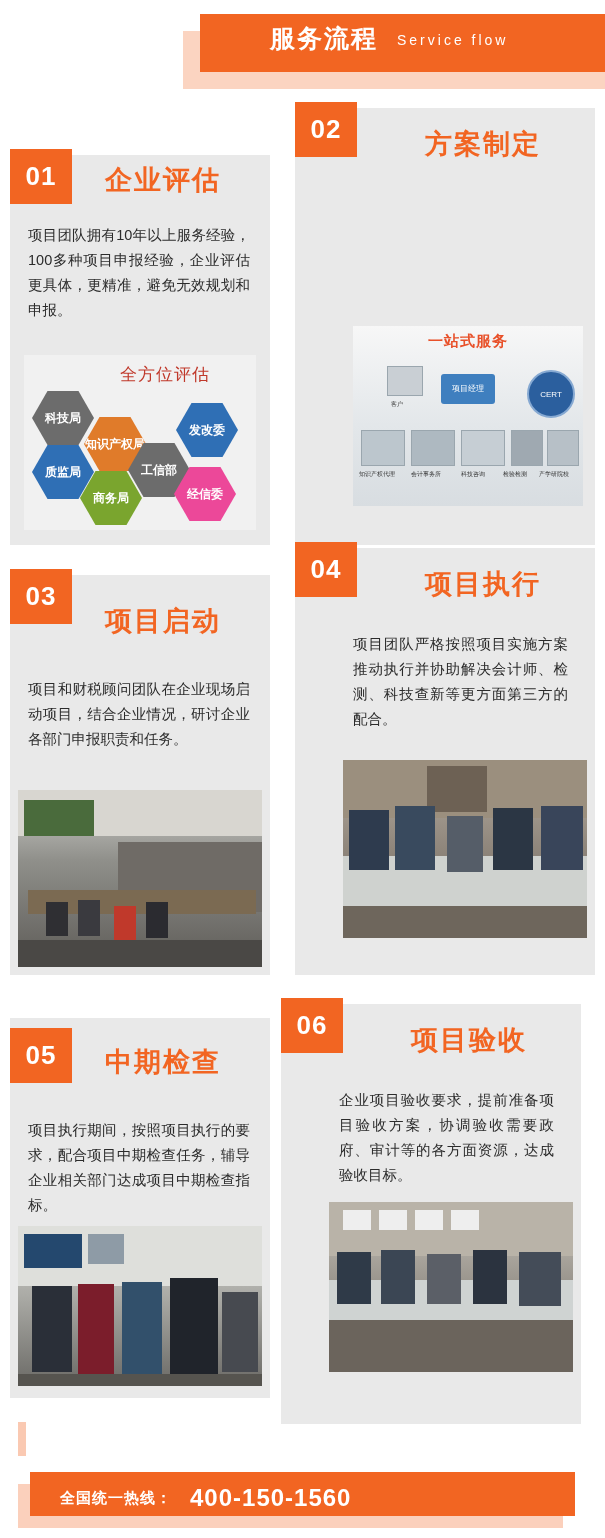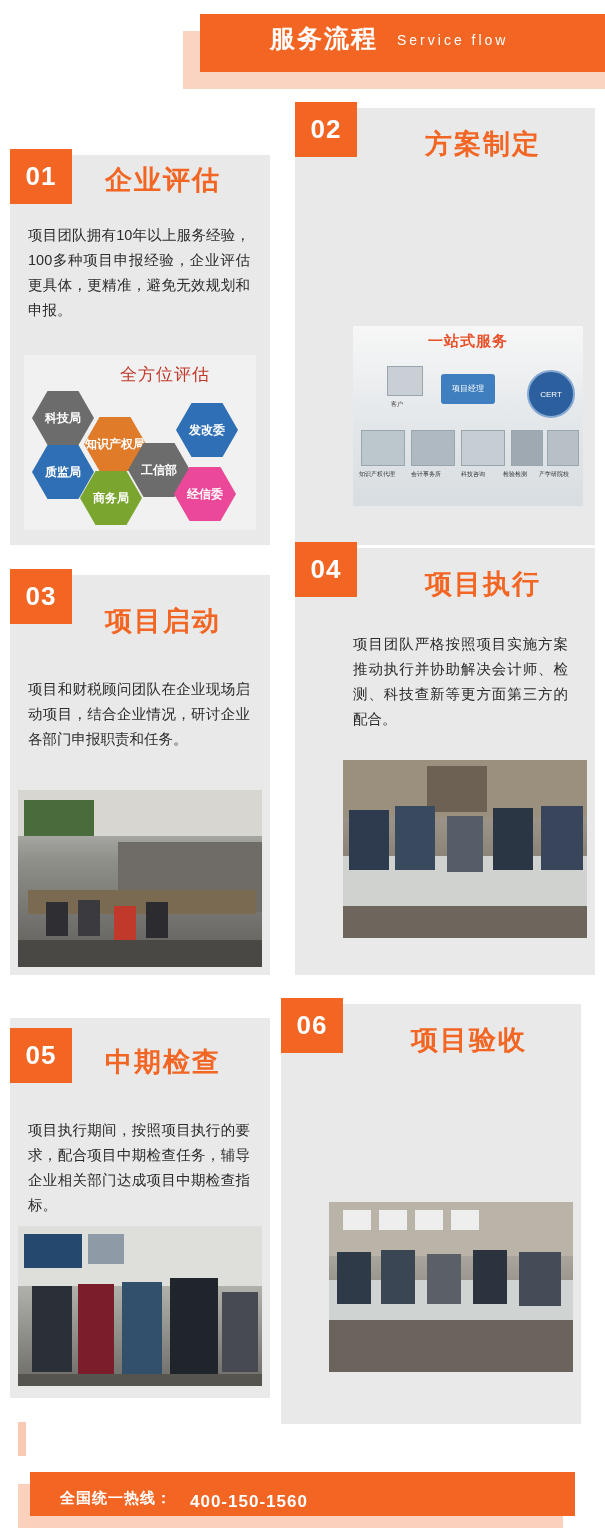--- a/index.html
+++ b/index.html
@@ -89,21 +89,21 @@
   .ribbon-bar{
     position:absolute;left:30px;bottom:22px;width:545px;height:44px;background:#f26522;
   }
   .ribbon-shadow{
     position:absolute;left:18px;bottom:10px;width:545px;height:44px;background:#f26522;opacity:.3;
   }
   .ribbon-text{
     position:absolute;left:60px;bottom:30px;color:#fff;font-size:15px;letter-spacing:1px;font-weight:bold;
   }
   .ribbon-phone{
-    position:absolute;left:190px;bottom:26px;color:#fff;font-size:17px;font-weight:bold;letter-spacing:1px;
+    position:absolute;left:190px;bottom:26px;color:#fff;font-size:24px;font-weight:bold;letter-spacing:1px;
   }
   .zig{position:absolute;background:#f26522;}
 </style>
 </head>
 <body>
 
 <div class="header">
   <div class="header-bar-shadow"></div>
   <div class="header-bar"></div>
   <div class="header-title">服务流程</div>
@@ -209,20 +209,21 @@
     <div class="pr" style="left:104px;top:56px;width:40px;height:92px;background:#32506b;"></div>
     <div class="pr" style="left:152px;top:52px;width:48px;height:96px;background:#20242b;"></div>
     <div class="pr" style="left:204px;top:66px;width:36px;height:80px;background:#474a50;"></div>
     <div class="pr" style="left:0;top:148px;width:244px;height:12px;background:#56544f;"></div>
   </div>
 </div>
 
 <div class="card" style="left:281px;top:988px;width:300px;height:420px;margin-top:16px;">
   <div class="badge" style="left:0px;top:-6px;">06</div>
   <div class="card-title" style="left:130px;top:18px;">项目验收</div>
+  <div class="card-text" style="left:58px;top:84px;width:215px;">企业项目验收要求，提前准备项目验收方案，协调验收需要政府、审计等的各方面资源，达成验收目标。</div>
 
   <div class="photo" style="left:48px;top:198px;width:244px;height:170px;background:linear-gradient(180deg,#c9c5bd 0%,#97928a 50%,#5f5b55 100%);">
     <div class="pr" style="left:0;top:0;width:244px;height:54px;background:#b9b3a8;"></div>
     <div class="pr" style="left:14px;top:8px;width:28px;height:20px;background:#eee;"></div>
     <div class="pr" style="left:50px;top:8px;width:28px;height:20px;background:#eee;"></div>
     <div class="pr" style="left:86px;top:8px;width:28px;height:20px;background:#eee;"></div>
     <div class="pr" style="left:122px;top:8px;width:28px;height:20px;background:#eee;"></div>
     <div class="pr" style="left:0;top:78px;width:244px;height:40px;background:#cfd3d2;"></div>
     <div class="pr" style="left:8px;top:50px;width:34px;height:52px;background:#2f3a48;"></div>
     <div class="pr" style="left:52px;top:48px;width:34px;height:54px;background:#3b4654;"></div>

